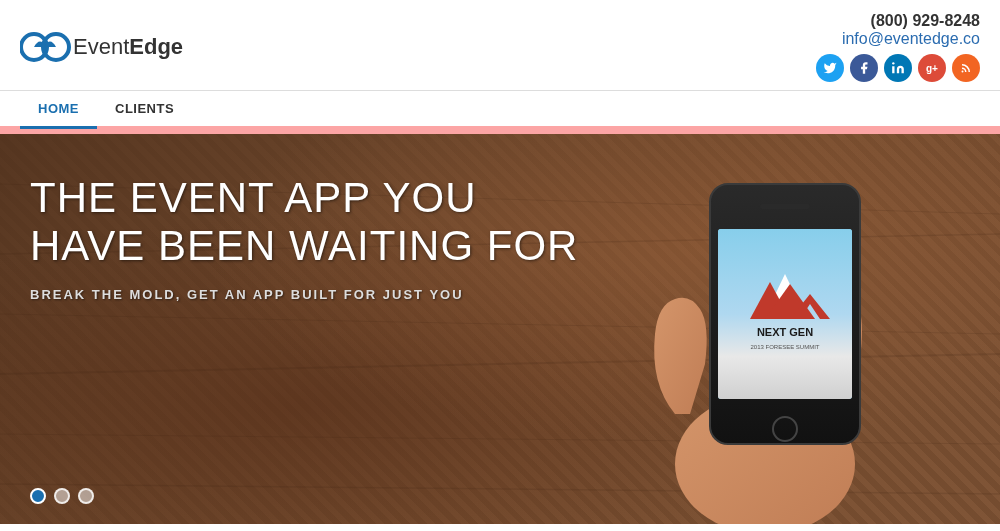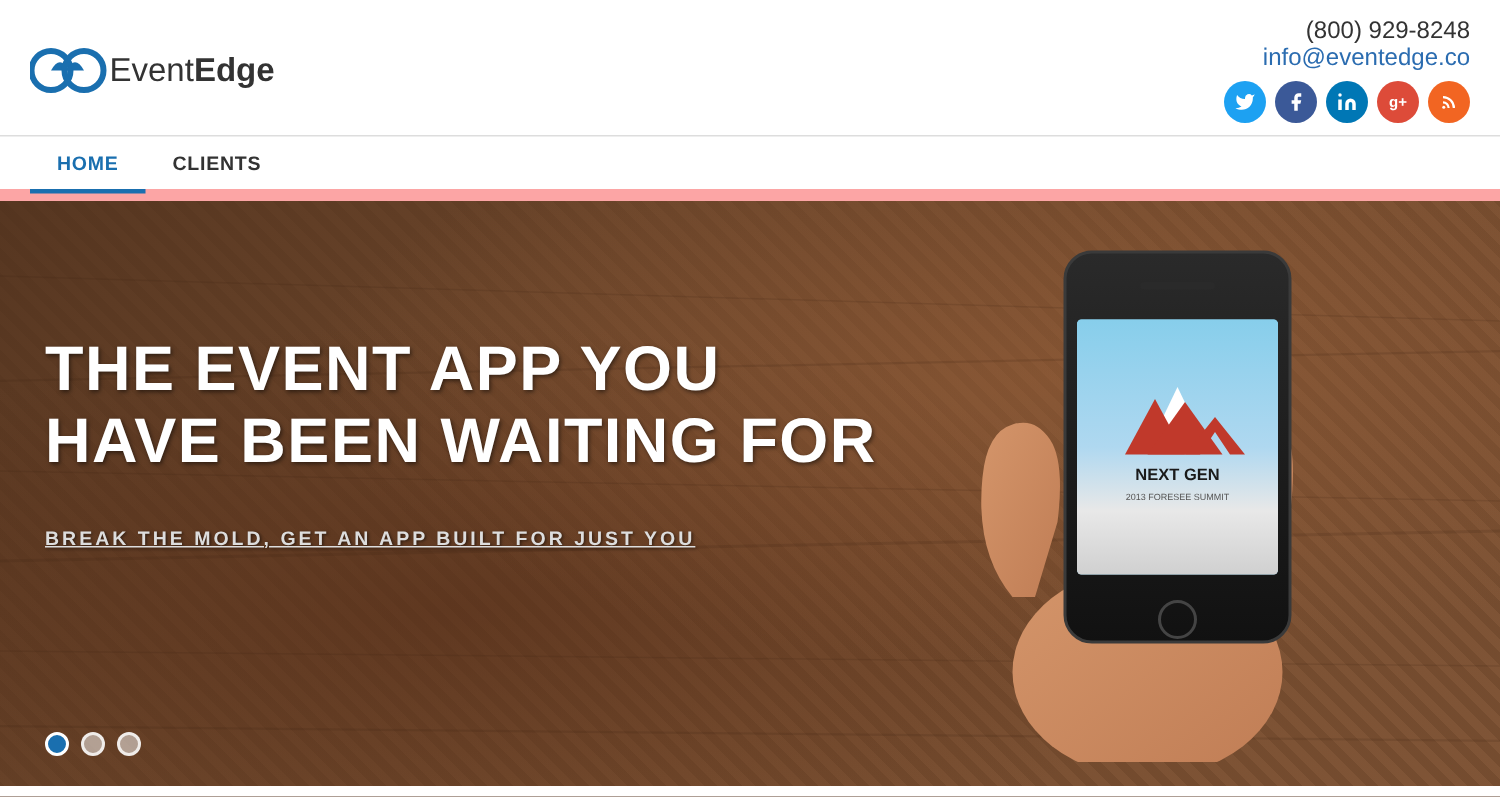--- a/index.html
+++ b/index.html
@@ -21,21 +21,21 @@
     .logo-icon {
       width: 52px;
       height: 38px;
     }
     .header-right {
       text-align: right;
     }
     .phone {
       font-size: 16px;
       color: #333;
-      font-weight: normal;
+      font-weight: bold;
     }
     .email {
       font-size: 16px;
       color: #2b6cb0;
       text-decoration: none;
     }
     .social-icons {
       display: flex;
       gap: 6px;
       margin-top: 6px;
@@ -117,36 +117,34 @@
     }
     .hero-text {
       position: absolute;
       top: 40px;
       left: 30px;
       color: #fff;
       z-index: 2;
     }
     .hero-title {
       font-size: 42px;
-      font-weight: bold;
+      font-weight: normal;
       line-height: 1.15;
       text-transform: uppercase;
       letter-spacing: 1px;
       text-shadow: 1px 1px 3px rgba(0,0,0,0.5);
-      margin-top: 48px;
     }
     .hero-subtitle {
       font-size: 13px;
       font-weight: bold;
       text-transform: uppercase;
       letter-spacing: 2px;
-      margin-top: 32px;
+      margin-top: 16px;
       color: #ddd;
       text-shadow: 1px 1px 2px rgba(0,0,0,0.5);
-      text-decoration: underline;
     }
 
     
     .hero-dots {
       position: absolute;
       bottom: 20px;
       left: 30px;
       display: flex;
       gap: 8px;
       z-index: 5;
@@ -231,21 +229,21 @@
   </svg>
 
   <div class="hero-text">
     <div class="hero-title">
       <div>THE EVENT APP YOU</div>
       <div>HAVE BEEN WAITING FOR</div>
     </div>
     <div class="hero-subtitle">BREAK THE MOLD, GET AN APP BUILT FOR JUST YOU</div>
   </div>
 
-  <div style="position:absolute;right:60px;bottom:16px;width:350px;height:390px;z-index:3;">
+  <div style="position:absolute;right:60px;bottom:0;width:350px;height:390px;z-index:3;">
 
     <svg width="350" height="390" viewBox="0 0 350 390" style="position:absolute;bottom:0;left:0;">
 
       <defs>
         <linearGradient id="skinGrad" x1="0%" y1="0%" x2="100%" y2="100%">
           <stop offset="0%" style="stop-color:#d4956a"></stop>
           <stop offset="100%" style="stop-color:#c07d55"></stop>
         </linearGradient>
         <linearGradient id="phoneGrad" x1="0%" y1="0%" x2="0%" y2="100%">
           <stop offset="0%" style="stop-color:#2a2a2a"></stop>

